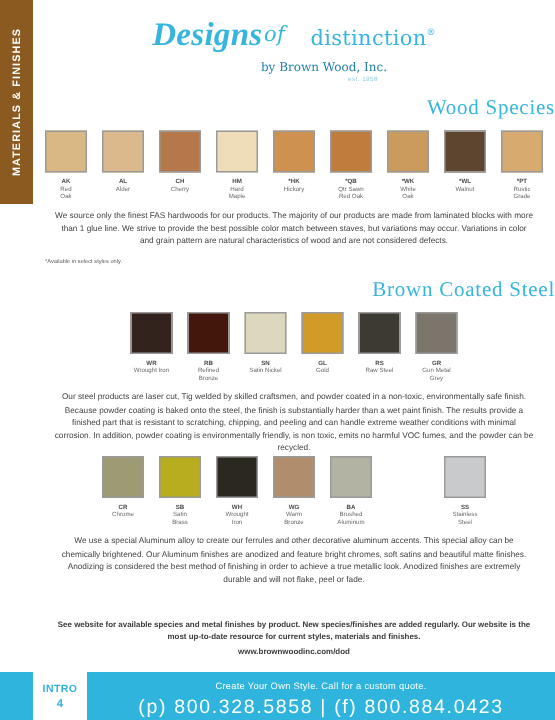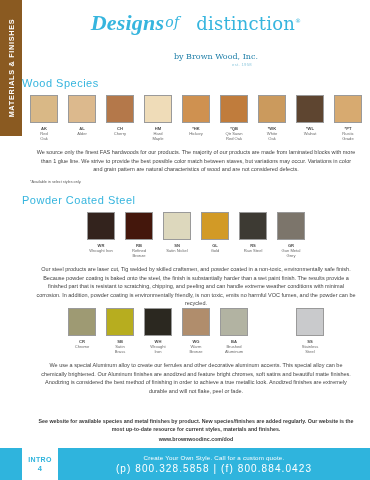--- a/index.html
+++ b/index.html
@@ -64,51 +64,52 @@
     font-weight: bold;
     font-family: Liberation Serif, serif;
   }
   #logo-main .of {
     font-style: italic;
     font-size: 14px;
     vertical-align: 3px;
     padding: 0 1px;
   }
   #logo-main .plain {
-    font-size: 18px;
+    font-size: 14px;
     margin-left: 16px;
   }
   #logo-main .tm {
     font-size: 6px;
     vertical-align: 7px;
   }
   #logo-sub {
     color: #1f7fa8;
     font-family: "DejaVu Serif", serif;
     font-size: 8px;
-    margin-top: 18px;
+    margin-top: 6px;
     margin-left: 40px;
     text-align: center;
   }
   #logo-est {
     color: #8fc8dd;
     font-size: 4.2px;
     margin-top: 1px;
     margin-left: 92px;
     letter-spacing: 0.3px;
   }
 
   
   .section-title {
-    text-align: left;
+    text-align: right;
     color: #36b5de;
-    font-size: 11px;
+    font-size: 14px;
     letter-spacing: 0.5px;
     margin-top: 10px;
     margin-bottom: 6px;
+    font-family: Liberation Serif, serif;
   }
 
   
   .swatch-row {
     display: flex;
     justify-content: center;
     align-items: flex-start;
   }
   .swatch-cell {
     width: 38px;
@@ -195,21 +196,21 @@
     right: 0;
     top: 0;
     height: 32px;
     text-align: center;
     color: #ffffff;
     padding-top: 6px;
     box-sizing: border-box;
   }
   #footer-line1 { font-size: 6.2px; letter-spacing: 0.2px; }
   #footer-line2 {
-    font-size: 10px;
+    font-size: 13px;
     letter-spacing: 1.1px;
     margin-top: 2px;
   }
 </style>
 </head>
 <body>
 
 <div id="side-tab">
   <span class="tab-text">MATERIALS &amp; FINISHES</span>
 </div>
@@ -271,21 +272,21 @@
           <div class="swatch-cell">
             <div class="chip" style="background: rgb(215, 170, 112);"></div>
             <div class="chip-code">*PT</div>
             <div class="chip-name">Rustic<br>Grade</div>
           </div>
         </div>
         <div class="body-copy">We source only the finest FAS hardwoods for our products. The majority of our products are made from laminated blocks with more than 1 glue line. We strive to provide the best possible color match between staves, but variations may occur.  Variations in color and grain pattern are natural characteristics of wood and are not considered defects.</div>
         <div class="footnote">*Available in select styles only.</div>
       </div>
       <div>
-        <div class="section-title">Powder Coated Steel</div>
+        <div class="section-title">Brown Coated Steel</div>
         <div class="swatch-row">
           <div class="swatch-cell">
             <div class="chip" style="background: rgb(51, 35, 29);"></div>
             <div class="chip-code">WR</div>
             <div class="chip-name">Wrought Iron</div>
           </div>
           <div class="swatch-cell">
             <div class="chip" style="background: rgb(68, 23, 12);"></div>
             <div class="chip-code">RB</div>
             <div class="chip-name">Refined<br>Bronze</div>

